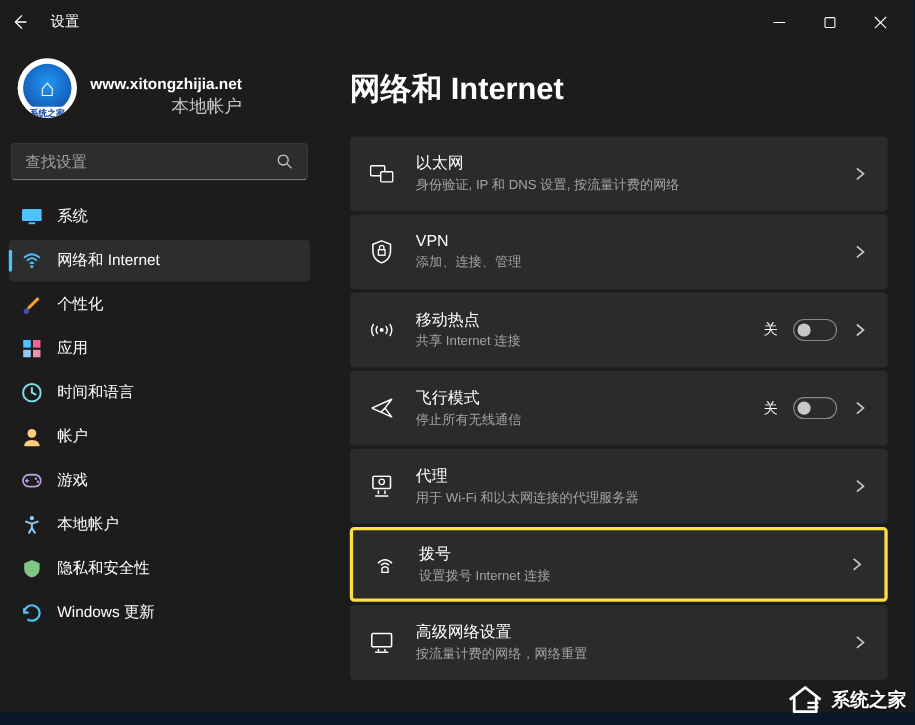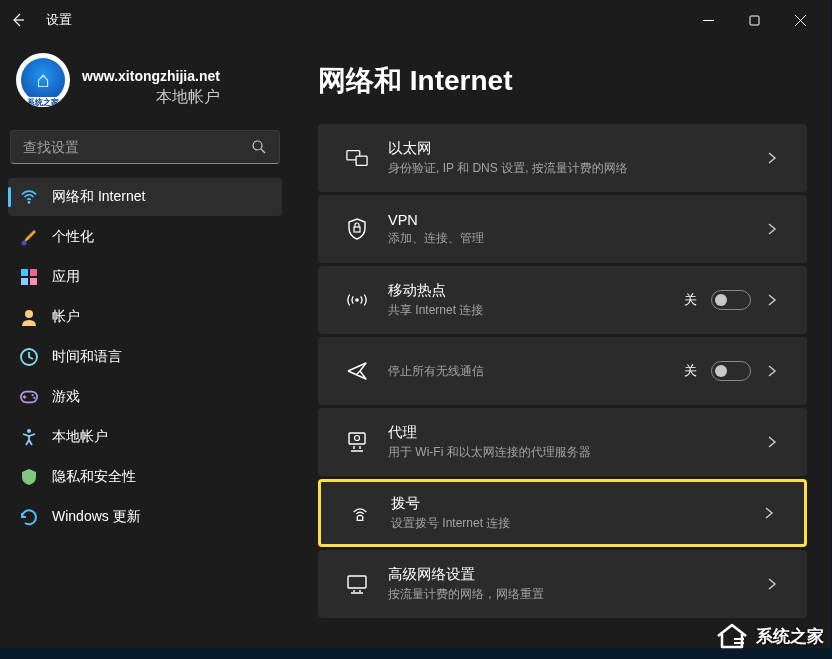--- a/index.html
+++ b/index.html
@@ -28,21 +28,21 @@
 .search input::placeholder { color: #a0a0a0; }
 .search-icon { color: #c8c8c8; width: 16px; height: 16px; }
 .nav-list { display: flex; flex-direction: column; gap: 2px; }
 .nav-item { height: 38px; display: flex; align-items: center; gap: 14px; padding: 0 12px; border-radius: 4px; cursor: pointer; color: #fff; font-size: 14px; position: relative; }
 .nav-item.active { background: #2d2d2d; }
 .nav-item.active::before { content: ''; position: absolute; left: 0; top: 9px; bottom: 9px; width: 3px; background: #4cc2ff; border-radius: 2px; }
 .nav-icon { width: 18px; height: 18px; display: flex; align-items: center; justify-content: center; flex-shrink: 0; }
 .content { flex: 1; padding: 0 24px 0 28px; overflow-y: auto; }
 .page-title { color: #fff; font-size: 28px; font-weight: 600; padding: 22px 0 24px 0; }
 .card-list { display: flex; flex-direction: column; gap: 3px; }
-.card { background: #2b2b2b; border-radius: 4px; height: 68px; display: flex; align-items: center; padding: 0 28px; gap: 20px; cursor: pointer; }
+.card { background: #2b2b2b; border-radius: 4px; height: 68px; display: flex; align-items: center; padding: 0 18px; gap: 20px; cursor: pointer; }
 .card.highlighted { border: 3px solid #fde047; }
 .card-icon { width: 22px; height: 22px; display: flex; align-items: center; justify-content: center; color: #fff; flex-shrink: 0; }
 .card-text { flex: 1; display: flex; flex-direction: column; gap: 2px; }
 .card-title { color: #fff; font-size: 14.5px; }
 .card-desc { color: #a3a3a3; font-size: 12px; }
 .card-right { display: flex; align-items: center; gap: 14px; }
 .toggle-label { color: #fff; font-size: 13px; }
 .toggle { width: 40px; height: 20px; border-radius: 10px; border: 1px solid #888; background: #2b2b2b; position: relative; }
 .toggle::after { content: ''; position: absolute; width: 12px; height: 12px; border-radius: 50%; background: #c8c8c8; left: 3px; top: 3px; }
 .chevron { color: #c8c8c8; width: 14px; height: 14px; }
@@ -103,20 +103,29 @@
         <div class="search">
           <input type="text" placeholder="查找设置" style="">
           <svg class="search-icon" viewBox="0 0 16 16">
               <circle cx="6.5" cy="6.5" r="4.5" stroke="#c8c8c8" stroke-width="1.2" fill="none"></circle>
               <path d="M10 10 L14 14" stroke="#c8c8c8" stroke-width="1.2"></path>
             </svg>
         </div>
       </div>
 
       <div class="nav-list" id="nav-list">
+          <div class="nav-item">
+            <span class="nav-icon">
+              <svg width="18" height="14" viewBox="0 0 18 14">
+                <rect x="0" y="0" width="18" height="11" rx="1" fill="#4cc2ff"></rect>
+                <rect x="6" y="12" width="6" height="2" fill="#4cc2ff"></rect>
+              </svg>
+            </span>
+            <span>系统</span>
+          </div>
           <div class="nav-item active">
             <span class="nav-icon">
               <svg width="20" height="16" viewBox="0 0 20 16">
                 <path d="M2 5 Q10 -2 18 5 M5 8 Q10 3 15 8 M8 11 Q10 9 12 11" stroke="#4cc2ff" stroke-width="1.8" fill="none"></path>
                 <circle cx="10" cy="14" r="1.5" fill="#4cc2ff"></circle>
               </svg>
             </span>
             <span>网络和 Internet</span>
           </div>
           <div class="nav-item">
@@ -135,34 +144,34 @@
                 <rect x="9" y="0" width="7" height="7" fill="#f06292"></rect>
                 <rect x="0" y="9" width="7" height="7" fill="#90caf9"></rect>
                 <rect x="9" y="9" width="7" height="7" fill="#f48fb1"></rect>
               </svg>
             </span>
             <span>应用</span>
           </div>
           <div class="nav-item">
             <span class="nav-icon">
               <svg width="18" height="18" viewBox="0 0 18 18">
+                <circle cx="9" cy="9" r="8" stroke="#80deea" stroke-width="1.8" fill="none"></circle>
+                <path d="M9 4 V9 L13 11" stroke="#80deea" stroke-width="1.8" fill="none"></path>
+              </svg>
+            </span>
+            <span>时间和语言</span>
+          </div>
+          <div class="nav-item">
+            <span class="nav-icon">
+              <svg width="18" height="18" viewBox="0 0 18 18">
                 <circle cx="9" cy="6" r="4" fill="#ffcc80"></circle>
                 <path d="M2 18 Q2 12 9 12 Q16 12 16 18 Z" fill="#ffcc80"></path>
               </svg>
             </span>
             <span>帐户</span>
-          </div>
-          <div class="nav-item">
-            <span class="nav-icon">
-              <svg width="18" height="18" viewBox="0 0 18 18">
-                <circle cx="9" cy="9" r="8" stroke="#80deea" stroke-width="1.8" fill="none"></circle>
-                <path d="M9 4 V9 L13 11" stroke="#80deea" stroke-width="1.8" fill="none"></path>
-              </svg>
-            </span>
-            <span>时间和语言</span>
           </div>
           <div class="nav-item">
             <span class="nav-icon">
               <svg width="20" height="14" viewBox="0 0 20 14">
                 <rect x="1" y="1" width="18" height="12" rx="6" fill="none" stroke="#b39ddb" stroke-width="1.8"></rect>
                 <path d="M5 5 V9 M3 7 H7" stroke="#b39ddb" stroke-width="1.5"></path>
                 <circle cx="14" cy="5" r="1.2" fill="#b39ddb"></circle>
                 <circle cx="16" cy="8" r="1.2" fill="#b39ddb"></circle>
               </svg>
             </span>
@@ -256,20 +265,21 @@
               </svg>
     </div>
           </div>
           <div class="card">
     <div class="card-icon">
               <svg width="22" height="22" viewBox="0 0 22 22">
                 <path d="M2 11 L20 3 L14 11 L20 19 L2 11 M14 11 L10 15" stroke="#fff" stroke-width="1.4" fill="none" stroke-linejoin="round"></path>
               </svg>
             </div>
     <div class="card-text">
+      <span class="card-title">飞行模式</span>
       <span class="card-desc">停止所有无线通信</span>
     </div>
     <div class="card-right">
       <span class="toggle-label">关</span>
               <div class="toggle"></div>
       <svg class="chevron" viewBox="0 0 14 14">
                 <path d="M4 2 L10 7 L4 12" stroke="#c8c8c8" stroke-width="1.5" fill="none"></path>
               </svg>
     </div>
           </div>

